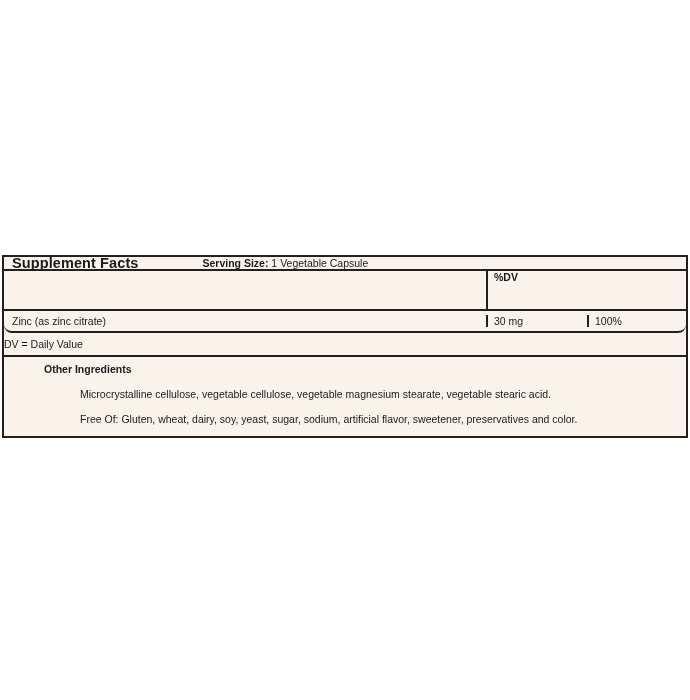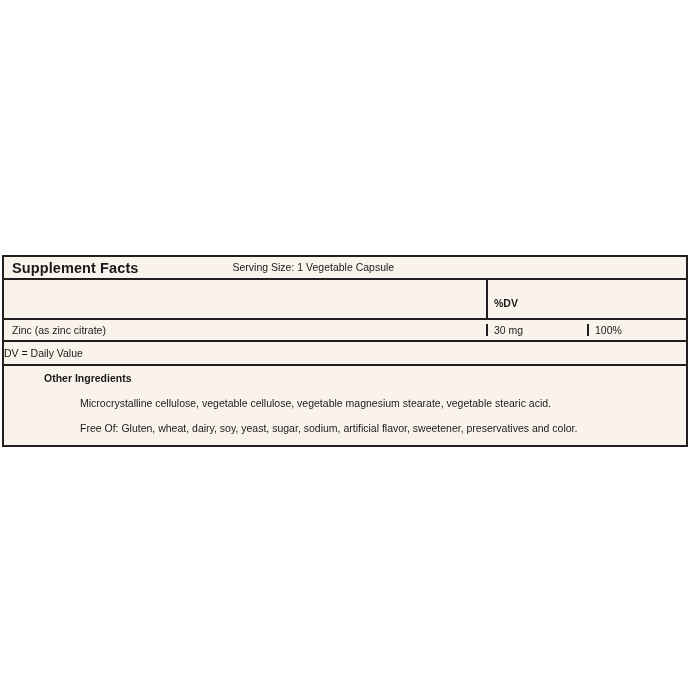--- a/index.html
+++ b/index.html
@@ -34,40 +34,39 @@
   }
 
   .sf-row {
     display: flex;
     align-items: stretch;
     box-sizing: border-box;
   }
 
   
   .sf-title-row {
-    height: 23px;
+    height: 14px;
     border-bottom: 2px solid #231f20;
     align-items: center;
-    gap: 30px;
   }
   .sf-title {
     font-size: 14.5px;
     font-weight: bold;
     letter-spacing: 0.1px;
     padding-left: 8px;
     white-space: nowrap;
   }
   .sf-serving {
     font-size: 10.5px;
     padding-left: 64px;
     white-space: nowrap;
     line-height: 1;
   }
   .sf-serving .sf-serving-label {
-    font-weight: normal;
+    font-weight: bold;
   }
 
   
   .sf-header-row {
     height: 40px;
     border-bottom: 2px solid #231f20;
   }
   .sf-col-name {
     flex: 0 0 482px;
     width: 482px;
@@ -77,33 +76,34 @@
     flex: 0 0 101px;
     width: 101px;
     box-sizing: border-box;
     border-left: 2px solid #231f20;
     padding: 4px 0 0 6px;
   }
   .sf-col-dv {
     flex: 1 1 auto;
     box-sizing: border-box;
     border-left: 2px solid #231f20;
-    padding: 17px 0 0 6px;
+    padding: 0 0 0 6px;
   }
   .sf-colhead {
     font-size: 10.5px;
     font-weight: bold;
     line-height: 13px;
   }
 
   
   .sf-nutrient-row {
     height: 22px;
     border-bottom: 2px solid #231f20;
     align-items: center;
+    border-radius: 8px;
   }
   .sf-nutrient-row .sf-col-name {
     padding-left: 8px;
     display: flex;
     align-items: center;
   }
   .sf-nutrient-row .sf-col-amount,
   .sf-nutrient-row .sf-col-dv {
     padding: 0 0 0 6px;
     display: flex;

